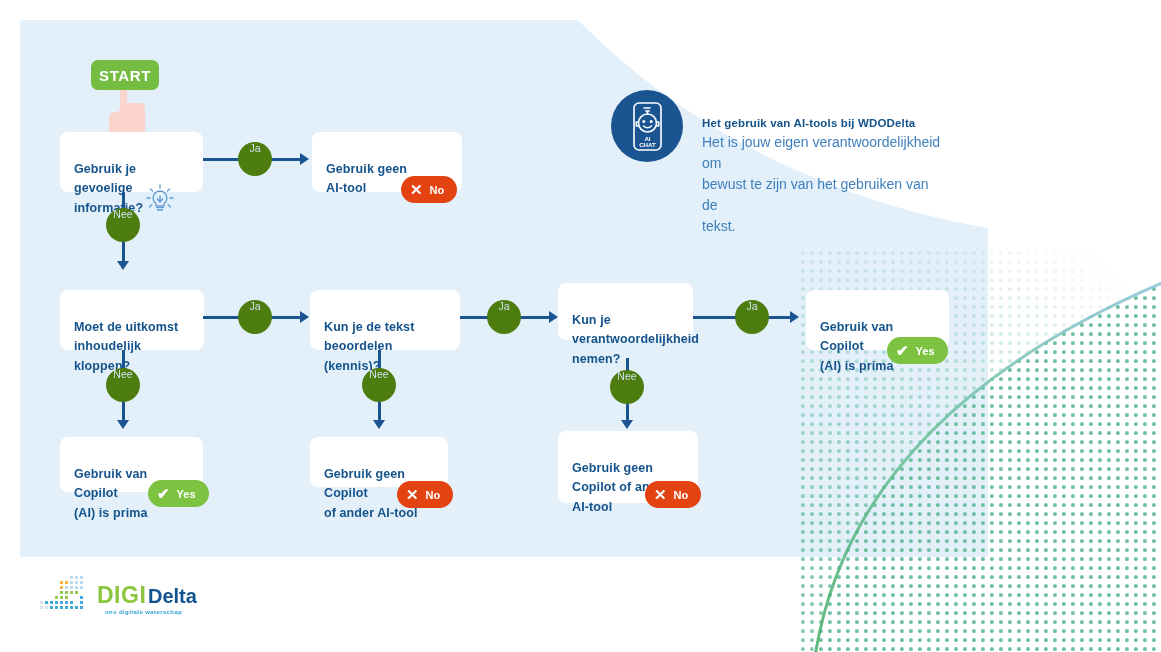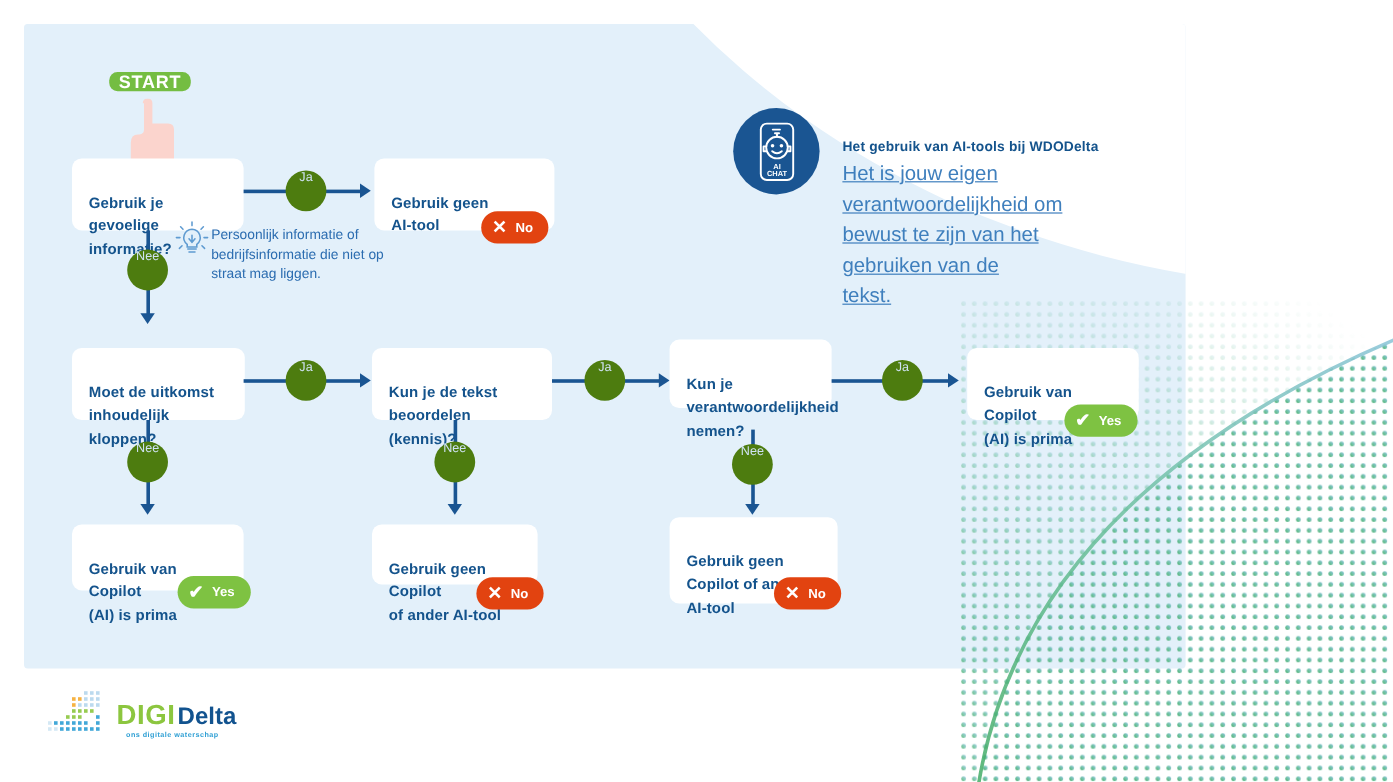--- a/index.html
+++ b/index.html
@@ -124,21 +124,21 @@
     width: 15px; height: 12px;
     border-radius: 0 0 10px 2px;
     background: inherit;
     z-index: -1;
   }
 
   
   .start-btn {
     position: absolute;
     left: 91px; top: 60px;
-    width: 68px; height: 16px;
+    width: 68px; height: 30px;
     background: #74bd42;
     border-radius: 7px;
     color: #ffffff;
     font-size: 15px;
     font-weight: bold;
     letter-spacing: .6px;
     display: flex;
     align-items: center;
     justify-content: center;
   }
@@ -172,24 +172,23 @@
   .info-title {
     color: #14538c;
     font-size: 11.5px;
     font-weight: bold;
     letter-spacing: .15px;
     margin-bottom: 3px;
     margin-top: 19px;
   }
   .info-body {
     color: #3f7fbd;
-    font-size: 17px;
+    font-size: 14px;
     line-height: 1.5;
     white-space: pre-line;
-    text-decoration: underline;
   }
 
   
   .logo { position: absolute; left: 40px; top: 572px; width: 180px; height: 50px; }
   .logo-digi { fill: #8cc63f; }
   .logo-delta { fill: #12538f; }
 </style>
 </head>
 <body>
 
@@ -258,23 +257,20 @@
   <div class="arrow-d" style="left:117px; top:261px;"></div>
 
   <svg class="bulb" viewBox="0 0 34 34">
     <g fill="none" stroke="#5f9bd1" stroke-width="1.3" stroke-linecap="round">
       <path d="M17 9 a7 7 0 0 1 4 12.6 v2.2 h-8 v-2.2 A7 7 0 0 1 17 9 z"></path>
       <path d="M13.5 25.5 h7 M14.5 28 h5"></path>
       <path d="M17 14 v6 M14.5 17 l2.5 3 2.5 -3"></path>
       <path d="M17 3 v3 M7.5 7 l2 2 M26.5 7 l-2 2 M4 16 h3 M27 16 h3 M6.5 25 l2.2 -2.2 M27.5 25 l-2.2 -2.2"></path>
     </g>
   </svg>
-  <div class="tip">Persoonlijk informatie of
-bedrijfsinformatie die niet op
-straat mag liggen.</div>
 
   <div class="info-icon">
     <svg viewBox="0 0 72 72" width="72" height="72">
       <g fill="none" stroke="#ffffff" stroke-width="1.6" stroke-linecap="round" stroke-linejoin="round">
         <rect x="23" y="13" width="27" height="47" rx="5"></rect>
         <path d="M33 18 h6"></path>
         <circle cx="36.5" cy="33" r="9"></circle>
         <circle cx="32.8" cy="31.5" r="1.5" fill="#ffffff" stroke="none"></circle>
         <circle cx="40.2" cy="31.5" r="1.5" fill="#ffffff" stroke="none"></circle>
         <path d="M32.5 36 q4 3.5 8 0"></path>

